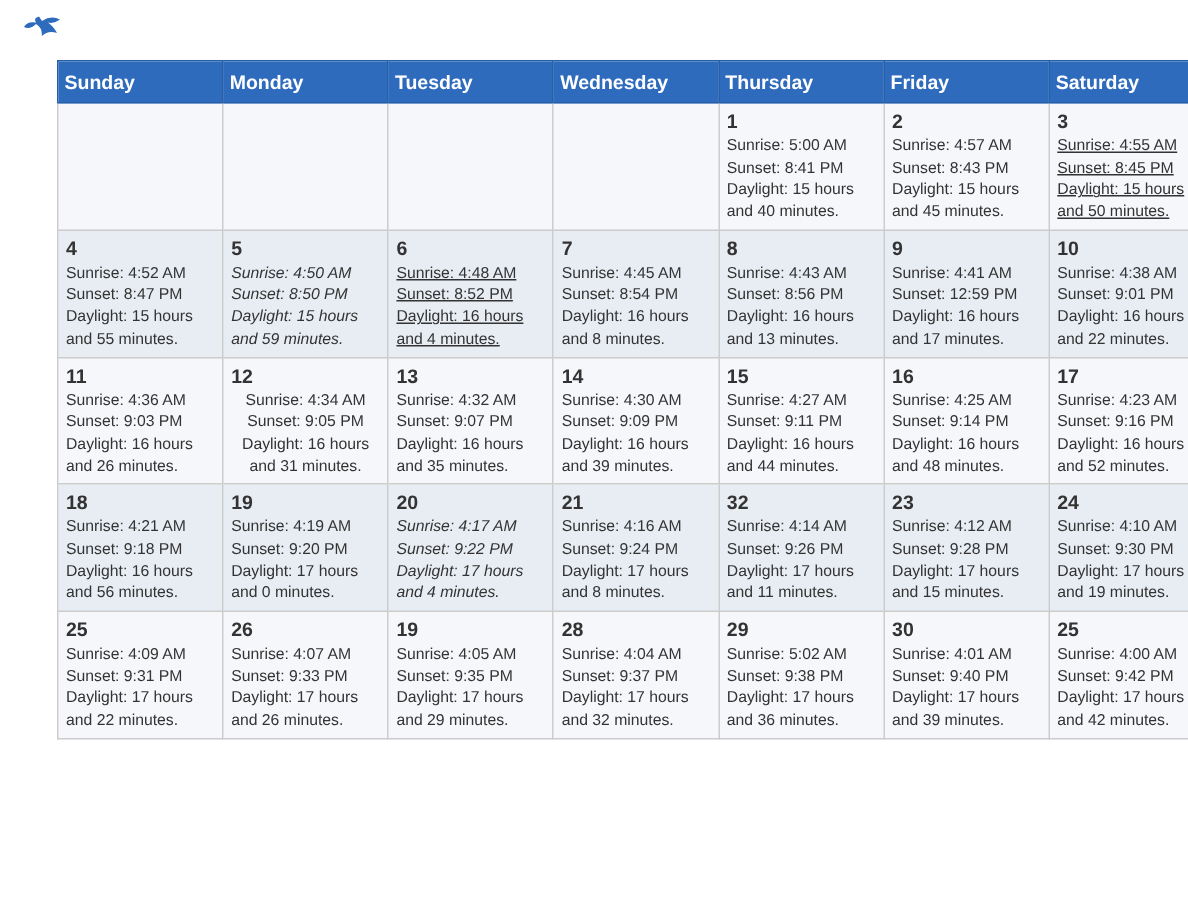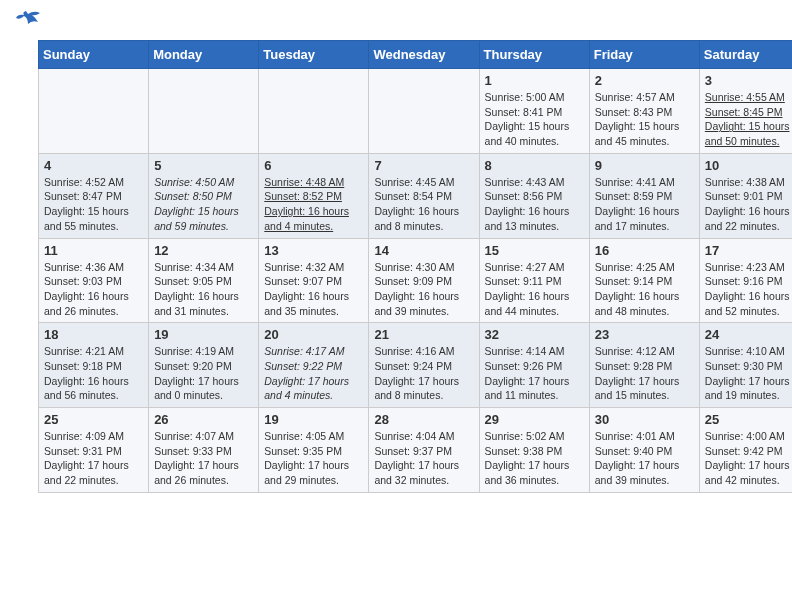--- a/index.html
+++ b/index.html
@@ -181,21 +181,21 @@
         <td>
           <div class="day-number">8</div>
           <div class="day-info" style="white-space: pre-line;">Sunrise: 4:43 AM
 Sunset: 8:56 PM
 Daylight: 16 hours
 and 13 minutes.</div>
         </td>
         <td>
           <div class="day-number">9</div>
           <div class="day-info" style="white-space: pre-line;">Sunrise: 4:41 AM
-Sunset: 8:59 PM
+Sunset: 12:59 PM
 Daylight: 16 hours
 and 17 minutes.</div>
         </td>
         <td>
           <div class="day-number">10</div>
           <div class="day-info" style="white-space: pre-line;">Sunrise: 4:38 AM
 Sunset: 9:01 PM
 Daylight: 16 hours
 and 22 minutes.</div>
         </td>
@@ -203,21 +203,21 @@
       <tr>
         <td>
           <div class="day-number">11</div>
           <div class="day-info" style="white-space: pre-line;">Sunrise: 4:36 AM
 Sunset: 9:03 PM
 Daylight: 16 hours
 and 26 minutes.</div>
         </td>
         <td>
           <div class="day-number">12</div>
-          <div class="day-info" style="white-space: pre-line;">Sunrise: 4:34 AM
+          <div class="day-info" style="white-space: pre-line; text-align: center;">Sunrise: 4:34 AM
 Sunset: 9:05 PM
 Daylight: 16 hours
 and 31 minutes.</div>
         </td>
         <td>
           <div class="day-number">13</div>
           <div class="day-info" style="white-space: pre-line;">Sunrise: 4:32 AM
 Sunset: 9:07 PM
 Daylight: 16 hours
 and 35 minutes.</div>

